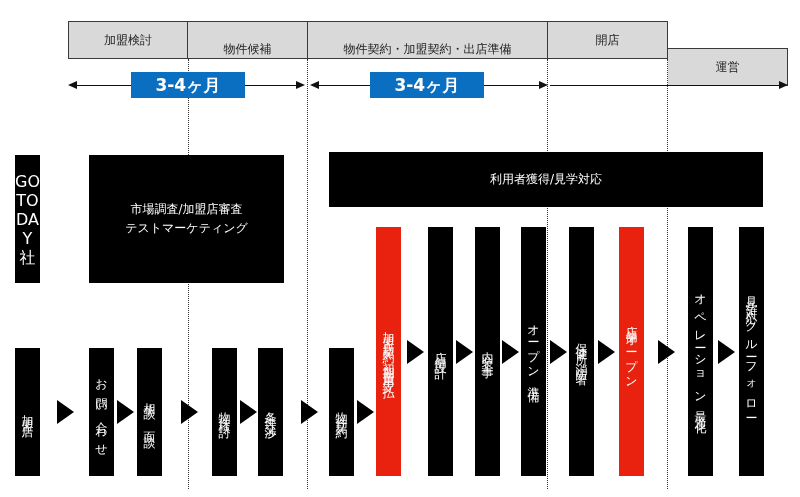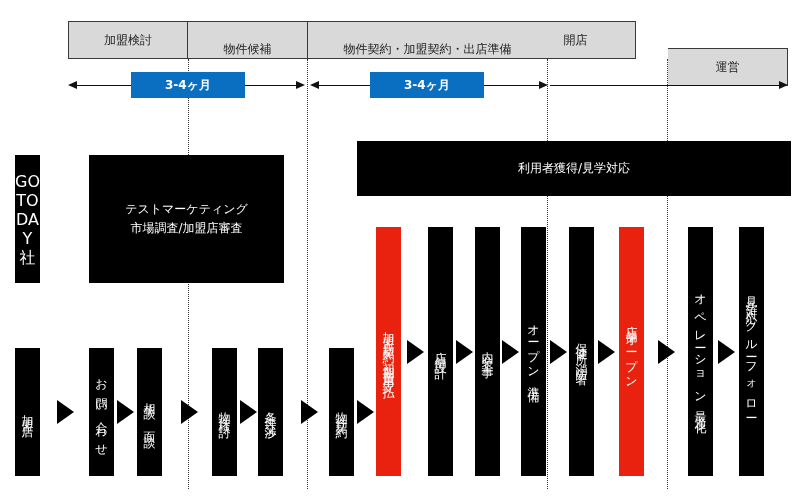--- a/index.html
+++ b/index.html
@@ -11,21 +11,21 @@
            font-size:12px; color:#222; }
   .phase + .phase { border-left:none; }
   .vline { position:absolute; top:59px; width:0; border-left:1.5px dotted #333; }
   .hline { position:absolute; height:0; border-top:1.5px solid #111; }
   .ahead-r { position:absolute; width:0; height:0; border-top:4px solid transparent;
              border-bottom:4px solid transparent; border-left:9px solid #111; }
   .ahead-l { position:absolute; width:0; height:0; border-top:4px solid transparent;
              border-bottom:4px solid transparent; border-right:9px solid #111; }
   .dur { position:absolute; height:26px; background:#0a6fc0; color:#fff;
          display:flex; align-items:center; justify-content:center;
-         font-size:12px; font-weight:bold; }
+         font-size:17px; font-weight:bold; }
   .bigbox { position:absolute; background:#000; color:#fff; display:flex;
             flex-direction:column; align-items:center; justify-content:center;
             font-size:12px; line-height:19px; text-align:center; }
   .vbox { position:absolute; background:#000; color:#fff; display:flex;
           align-items:center; justify-content:center; }
   .vbox.red { background:#e8220e; }
   .vtext { writing-mode:vertical-rl; text-orientation:upright; font-size:12px;
            letter-spacing:5px; line-height:1; }
   .tri { position:absolute; width:0; height:0; border-top:12px solid transparent;
          border-bottom:12px solid transparent; border-left:17px solid #000; }
@@ -38,21 +38,21 @@
 
 <div class="phase" style="left:68px;width:120px;text-align:right;">
     <span>加盟検討</span>
   </div>
 <div class="phase" style="left:188px;width:120px;align-items:flex-end;">
     <span>物件候補</span>
   </div>
 <div class="phase" style="left:308px;width:240px;align-items:flex-end;">
     <span>物件契約・加盟契約・出店準備</span>
   </div>
-<div class="phase" style="left:516px;width:120px;align-items:center;">
+<div class="phase" style="left:548px;width:120px;align-items:center;">
     <span>開店</span>
   </div>
 <div class="phase" style="left:668px;width:120px;margin-top:27px;">
     <span>運営</span>
   </div>
 
 <div class="vline" style="left:188px;height:430px;"></div>
 <div class="vline" style="left:307px;height:430px;"></div>
 <div class="vline" style="left:547px;height:430px;"></div>
 <div class="vline" style="left:667px;height:430px;"></div>
@@ -73,25 +73,25 @@
 
 <div class="goto">
   <span>GO</span>
   <span>TO</span>
   <span>DA</span>
   <span>Y</span>
   <span>社</span>
 </div>
 
 <div class="bigbox" style="left:89px;top:155px;width:195px;height:128px;">
+  <span>市場調査/加盟店審査</span>
   <span>テストマーケティング</span>
-  <span>市場調査/加盟店審査</span>
 </div>
 
-<div class="bigbox" style="left:329px;top:141px;width:434px;height:55px;margin-left:28px;">
+<div class="bigbox" style="left:329px;top:152px;width:434px;height:55px;">
   <span>利用者獲得/見学対応</span>
 </div>
 
 <div class="vbox" style="left:15px;top:348px;width:25px;height:128px;">
   <span class="vtext">加盟店</span>
 </div>
 <div class="tri" style="left:57px;top:400px;"></div>
 
 <div class="vbox" style="left:89px;top:348px;width:25px;height:128px;">
     <span class="vtext">お問い合わせ</span>

